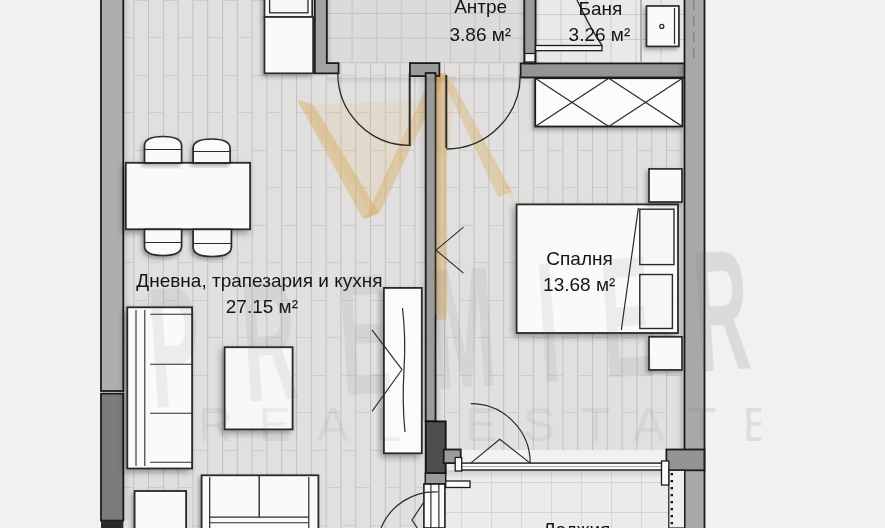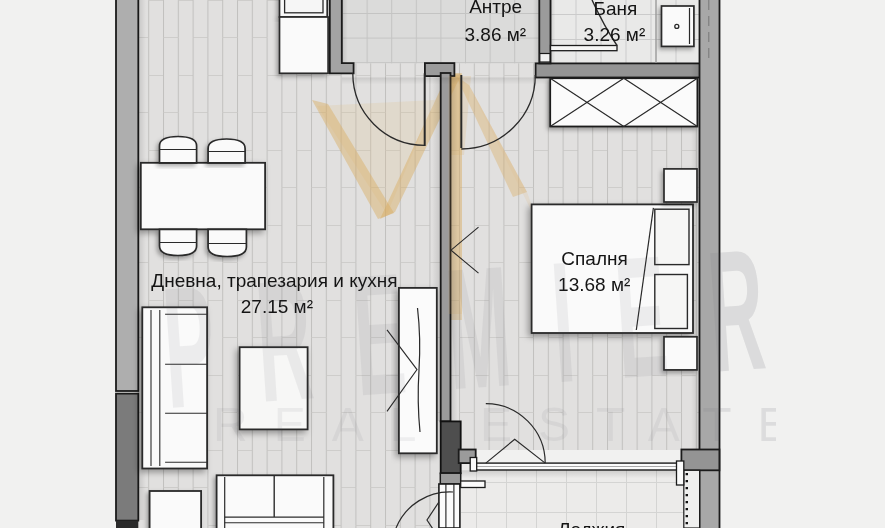--- a/index.html
+++ b/index.html
@@ -1,16 +1,16 @@
 <!DOCTYPE html>
 <html><head>
 <meta charset="utf-8">
 <style>
   html,body{margin:0;padding:0;background:#f1f1f0;}
-  .page{position:relative;width:761px;height:528px;overflow:hidden;font-family:"Liberation Sans",sans-serif;margin-left:15px;}
+  .page{position:relative;width:761px;height:528px;overflow:hidden;font-family:"Liberation Sans",sans-serif;}
   svg{display:block;}
   text{font-family:"Liberation Sans",sans-serif;}
 </style>
 </head>
 <body>
 <div class="page">
 <svg width="885" height="528" viewBox="0 0 885 528">
 <defs>
   <pattern id="plank" width="29.6" height="75" patternUnits="userSpaceOnUse">
     <rect width="29.6" height="75" fill="#e1e0df"></rect>

